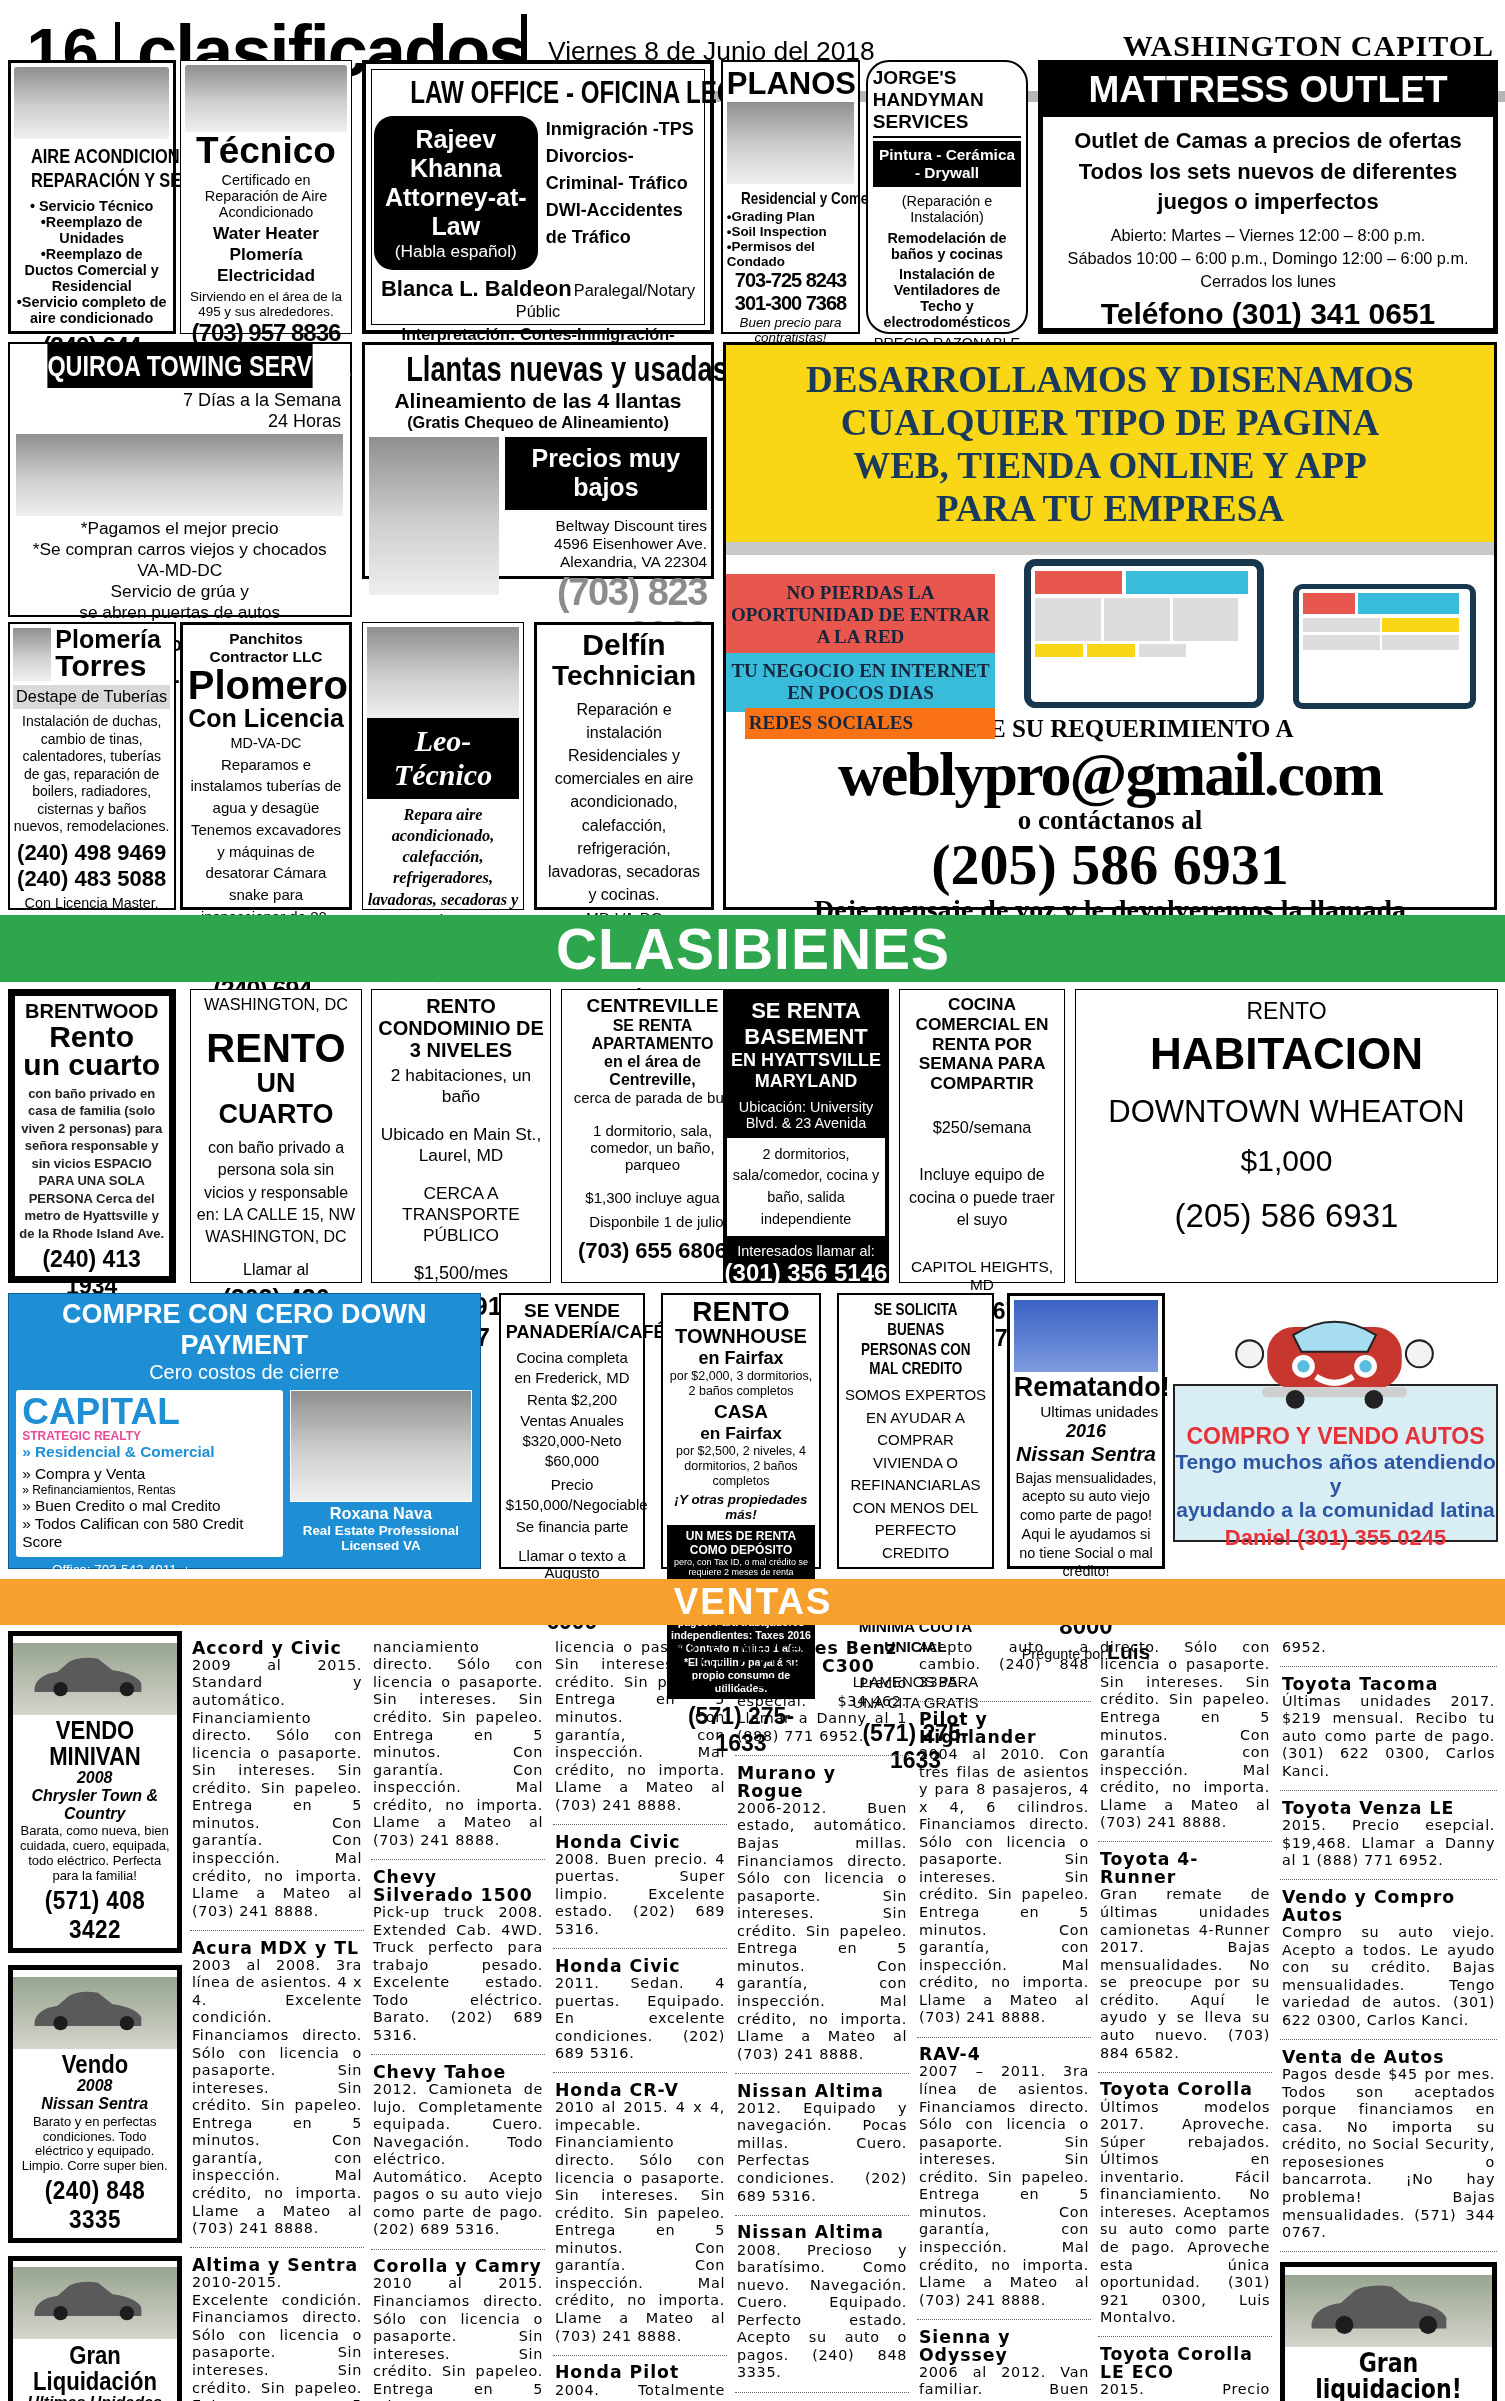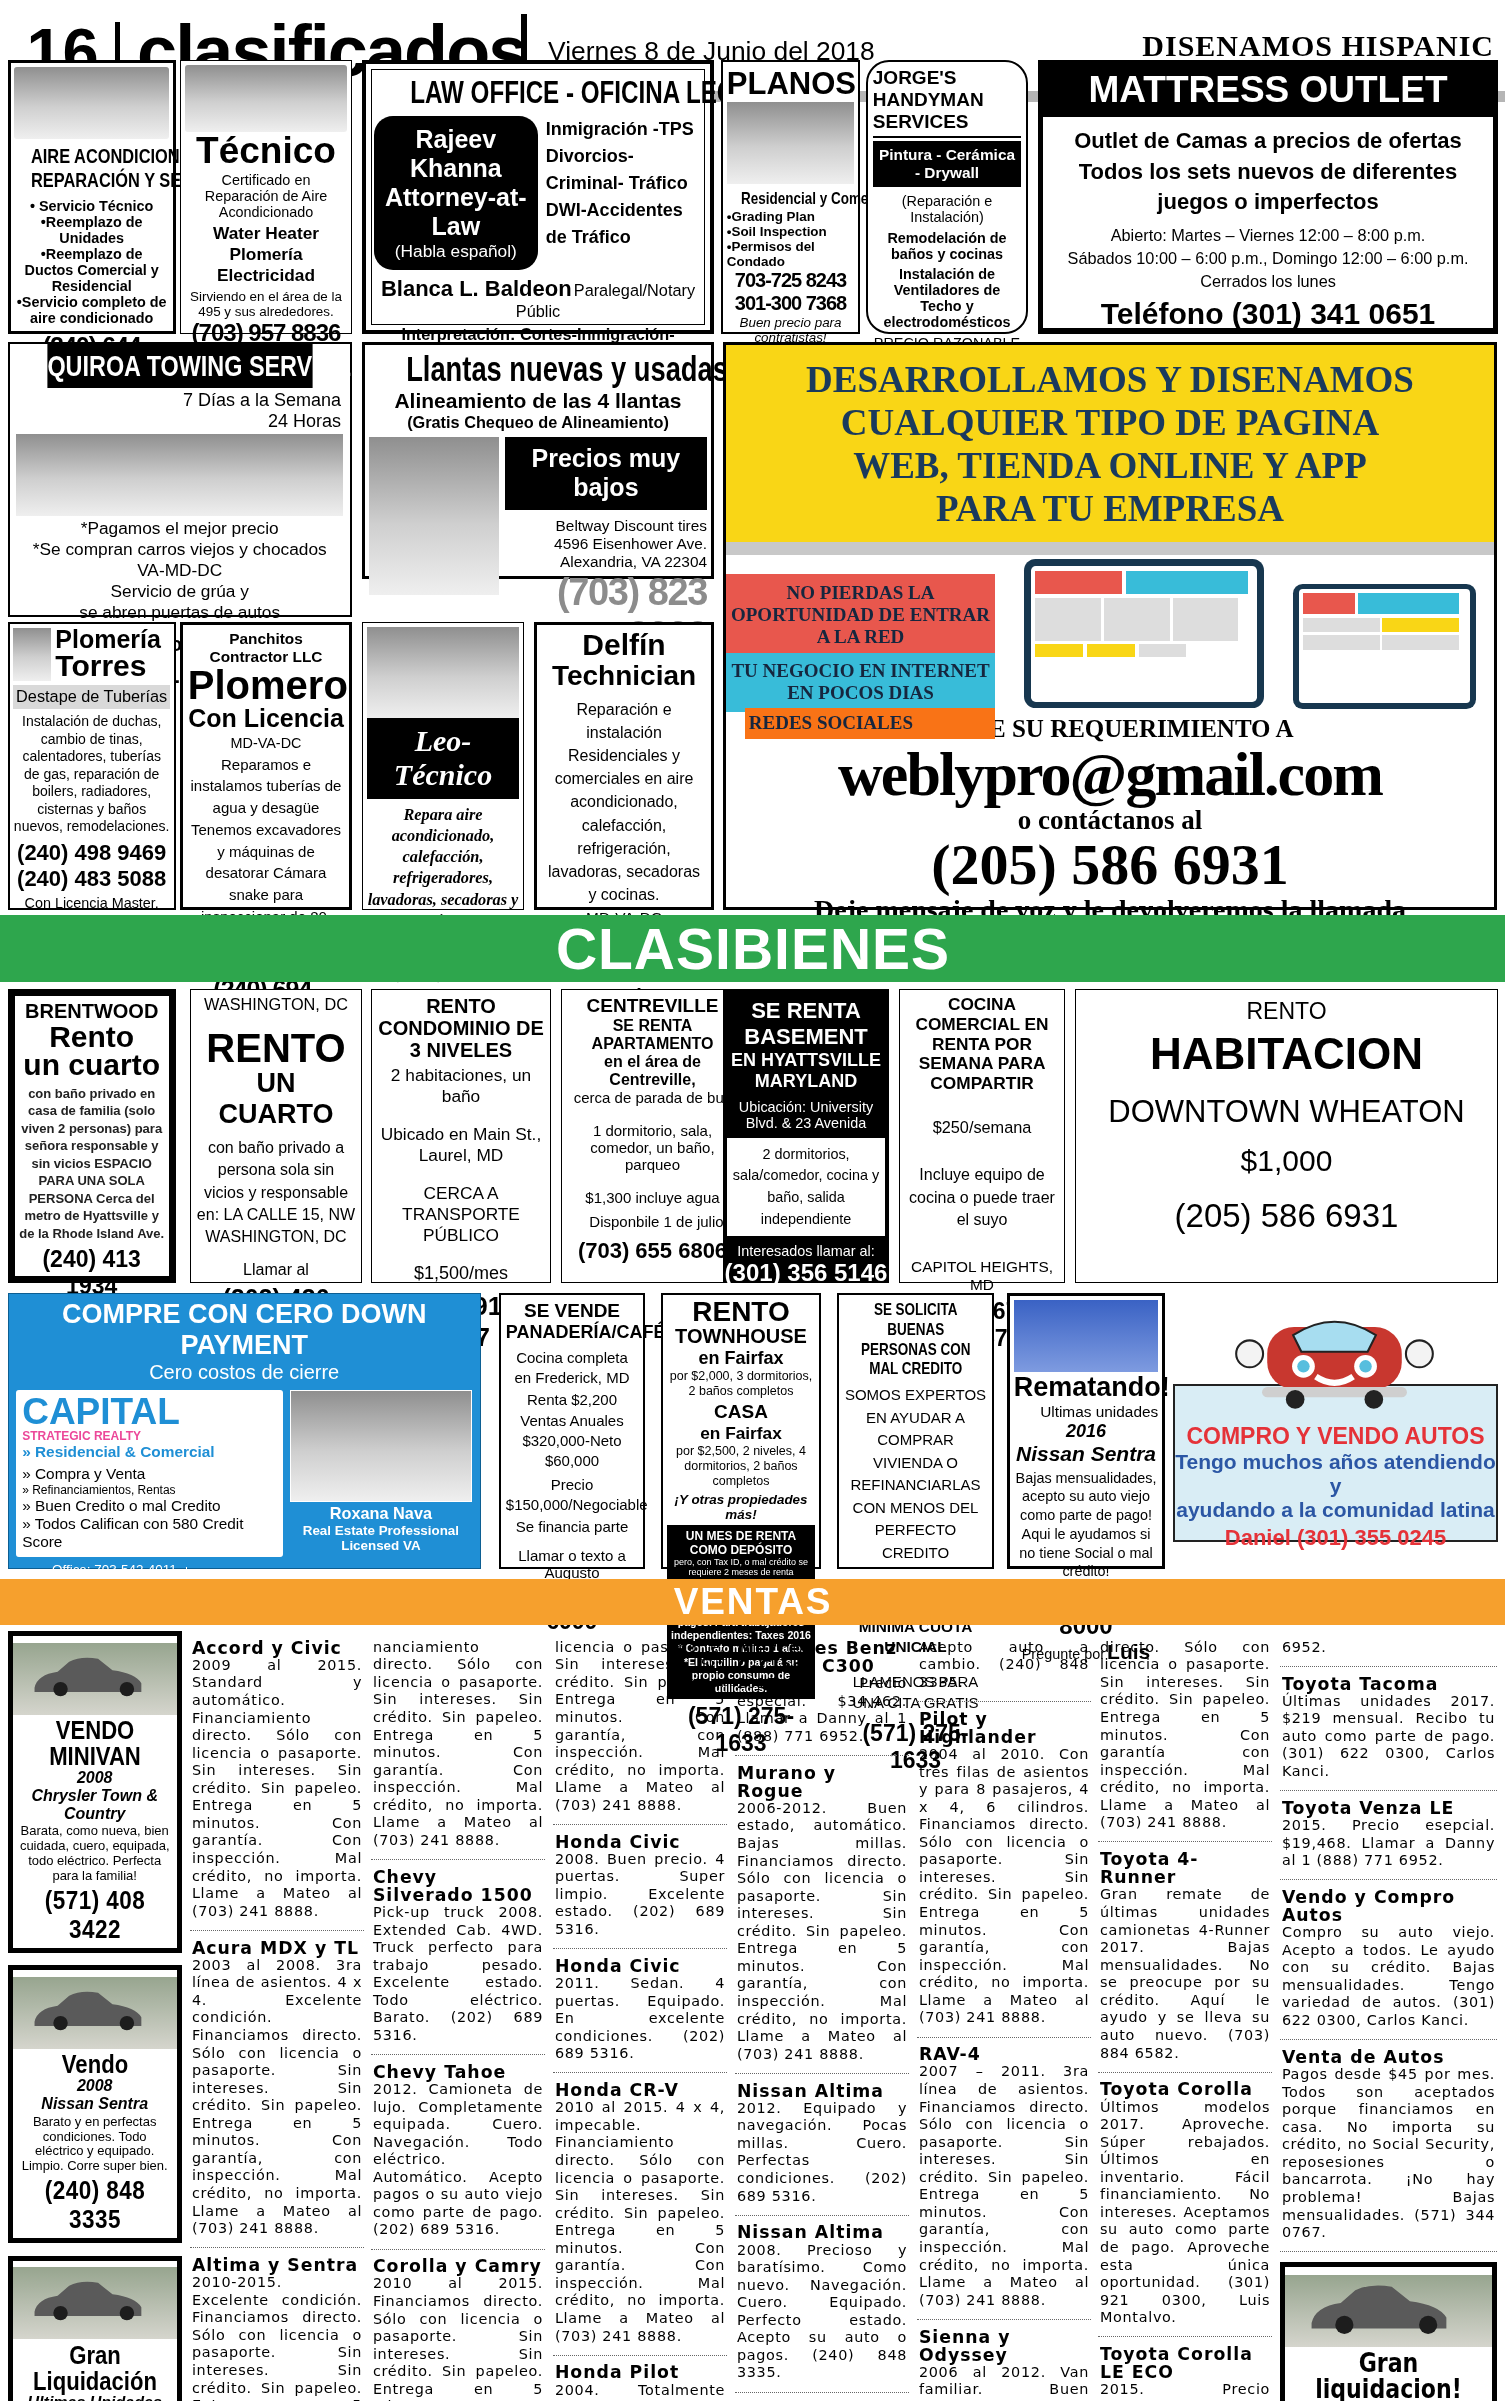--- a/index.html
+++ b/index.html
@@ -44,21 +44,21 @@
 <body>
 
 <div class="page">
 
   <div class="abs" id="hdr-num">16</div>
   <div class="abs" id="hdr-bar1"></div>
   <div class="abs" id="hdr-sec">clasificados</div>
   <div class="abs" id="hdr-bar2"></div>
   <div class="abs" id="hdr-date">Viernes 8 de Junio del 2018</div>
   <div class="abs" id="hdr-rule"></div>
-  <div class="abs" id="hdr-mast">DISENAMOS HISPANIC</div>
+  <div class="abs" id="hdr-mast">WASHINGTON CAPITOL</div>
 
   <div class="abs bdr tc" style="left:7.7px;top:60px;width:168px;height:274px;padding:3.8px;">
     <div class="photo" style="height:72px;border-radius:2.9px;"></div>
     <div class="b nar" style="font-size:21px;margin-top:4.8px;">AIRE ACONDICIONADO</div>
     <div class="b nar" style="font-size:21px;">REPARACIÓN Y SERVICIO</div>
     <div class="b" style="font-size:14.4px;margin-top:6.7px;">• Servicio Técnico</div>
     <div class="b" style="font-size:14.4px;">•Reemplazo de Unidades</div>
     <div class="b" style="font-size:14.4px;">•Reemplazo de Ductos Comercial y Residencial</div>
     <div class="b" style="font-size:14.4px;">•Servicio completo de aire condicionado</div>
     <div class="b" style="font-size:25px;margin-top:5.8px;letter-spacing:-1px;">(240) 644 9028</div>

